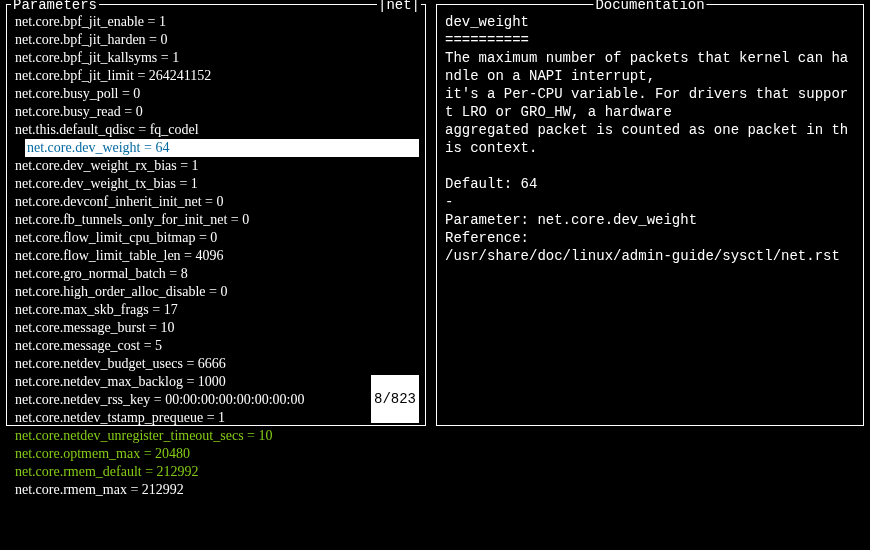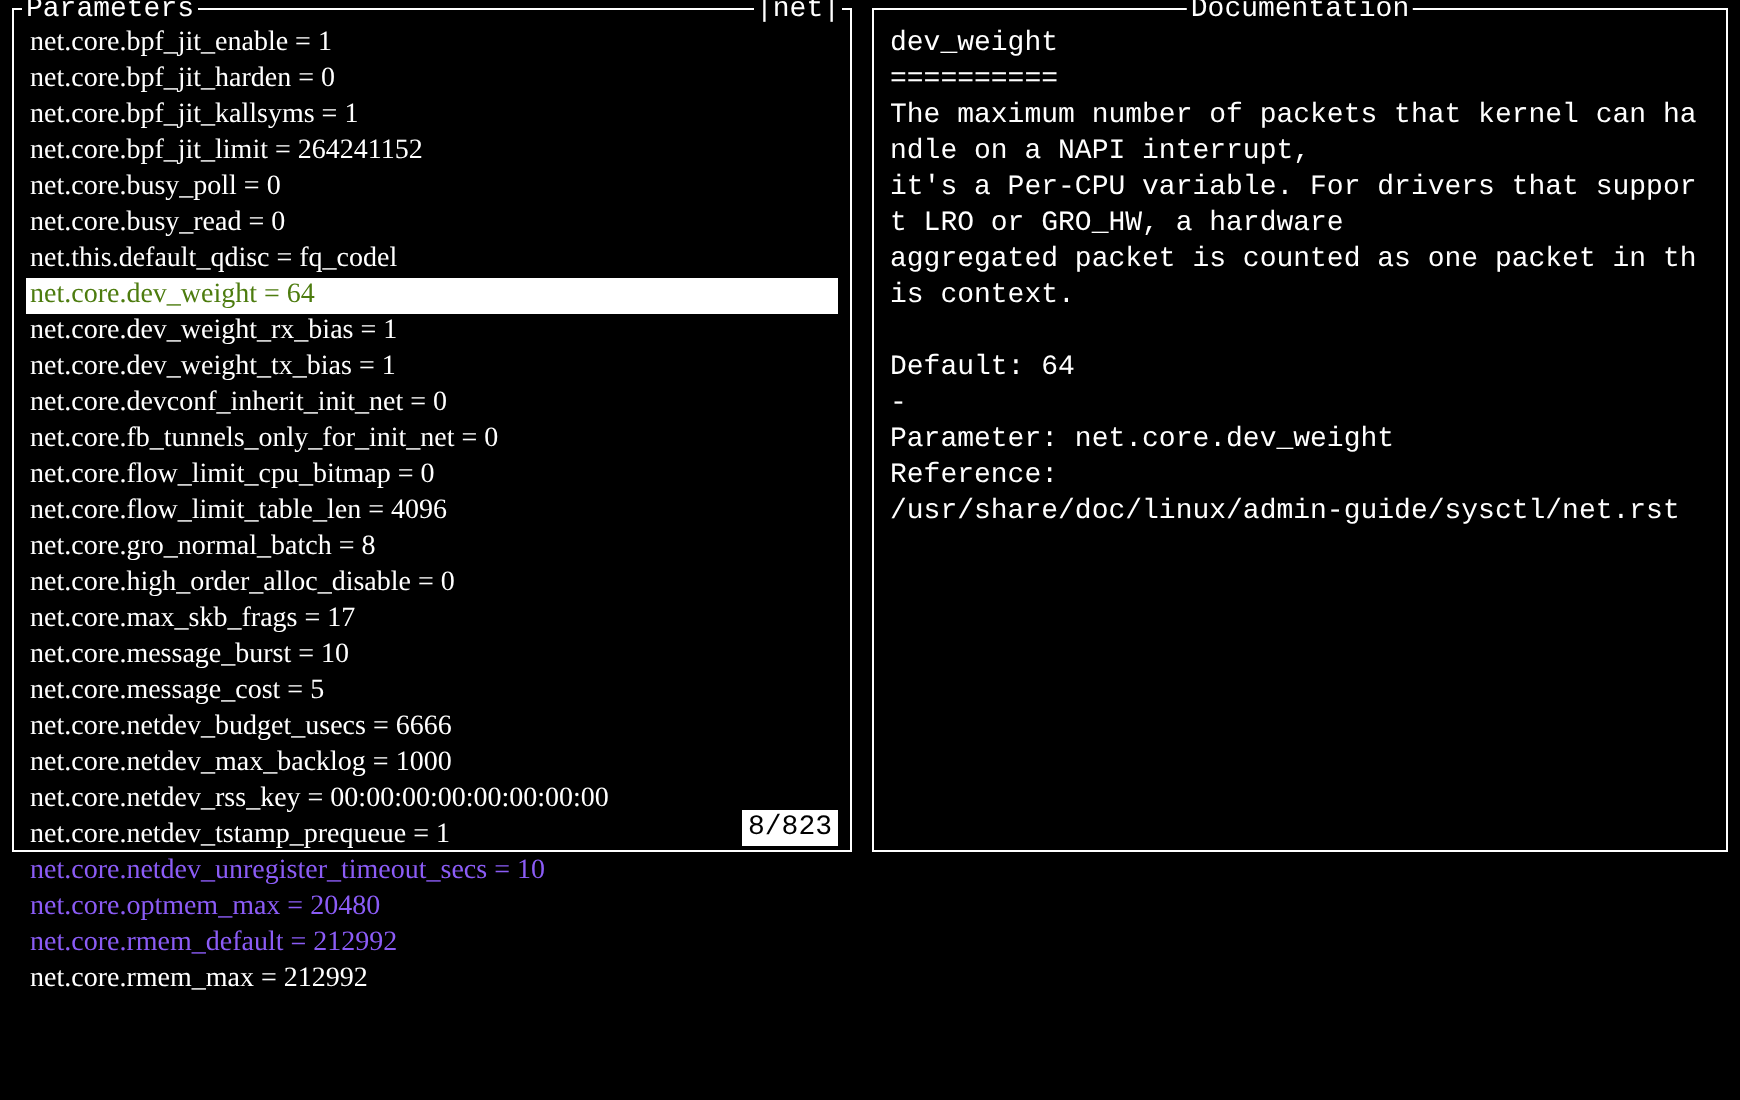--- a/index.html
+++ b/index.html
@@ -53,32 +53,33 @@
     font-family: Liberation Serif, serif;
   }
   .param-row {
     white-space: nowrap;
     overflow: hidden;
     text-overflow: clip;
     padding: 0 2px;
   }
   .param-row.selected {
     background: #fff;
-    color: #4d7c0f;
+    color: #0369a1;
+    margin-left: 12px;
   }
   .param-row.dim {
-    color: #8b5cf6;
+    color: #84cc16;
   }
   .param-footer {
     position: absolute;
     bottom: 2px;
     right: 6px;
     background: #fff;
     color: #000;
-    padding: 0 3px;
+    padding: 15px 3px;
     margin-left: 24px;
   }
   .doc-body {
     margin-top: 4px;
     white-space: pre-wrap;
     word-break: break-all;
     padding: 0 2px;
   }
   .doc-line { min-height: 18px; }
 </style>

